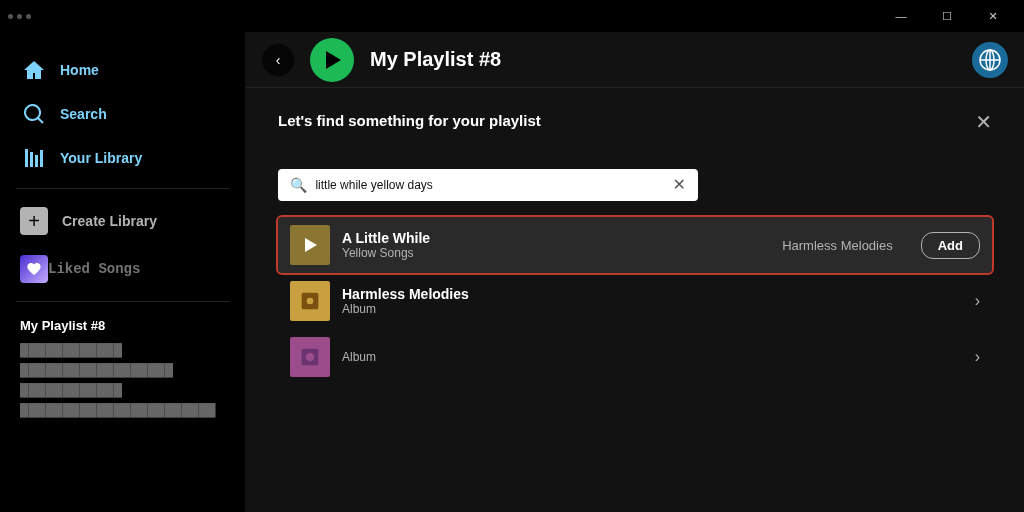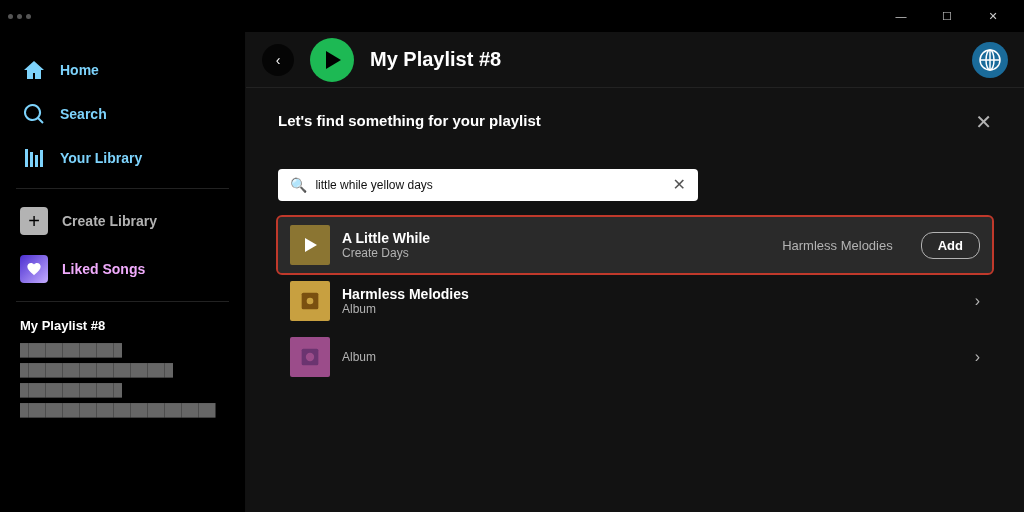--- a/index.html
+++ b/index.html
@@ -82,26 +82,26 @@
       fill: currentColor;
     }
 
     .sidebar-divider {
       height: 1px; background: #222; margin: 8px 16px;
     }
 
     .liked-songs-item {
       display: flex;
       align-items: center;
-      gap: 14px;
       padding: 10px 20px;
       cursor: pointer;
       font-size: 14px;
       font-weight: 600;
-      color: #f0abfc;
+      color: #737373;
+      font-family: Liberation Mono, monospace;
     }
     .liked-icon-box {
       width: 28px; height: 28px;
       background: linear-gradient(135deg, #4B2FD1, #C4ACFF);
       border-radius: 4px;
       display: flex; align-items: center; justify-content: center;
       flex-shrink: 0;
     }
 
     .create-playlist-item {
@@ -473,21 +473,21 @@
       </div>
 
       <div class="results-list">
 
         <div class="result-row highlighted bordered">
           <div class="result-thumb song-thumb">
             <div class="play-overlay"></div>
           </div>
           <div class="result-info">
             <div class="result-title">A Little While</div>
-            <div class="result-subtitle">Create Days</div>
+            <div class="result-subtitle">Yellow Songs</div>
           </div>
           <span class="result-album">Harmless Melodies</span>
           <button class="add-btn">Add</button>
         </div>
 
         <div class="result-row">
           <div class="result-thumb album-thumb-1">
             <svg width="20" height="20" viewBox="0 0 24 24" fill="#7a5010">
                 <rect x="2" y="2" width="20" height="20" rx="2"></rect>
                 <circle cx="12" cy="12" r="4" fill="#c8a040"></circle>

